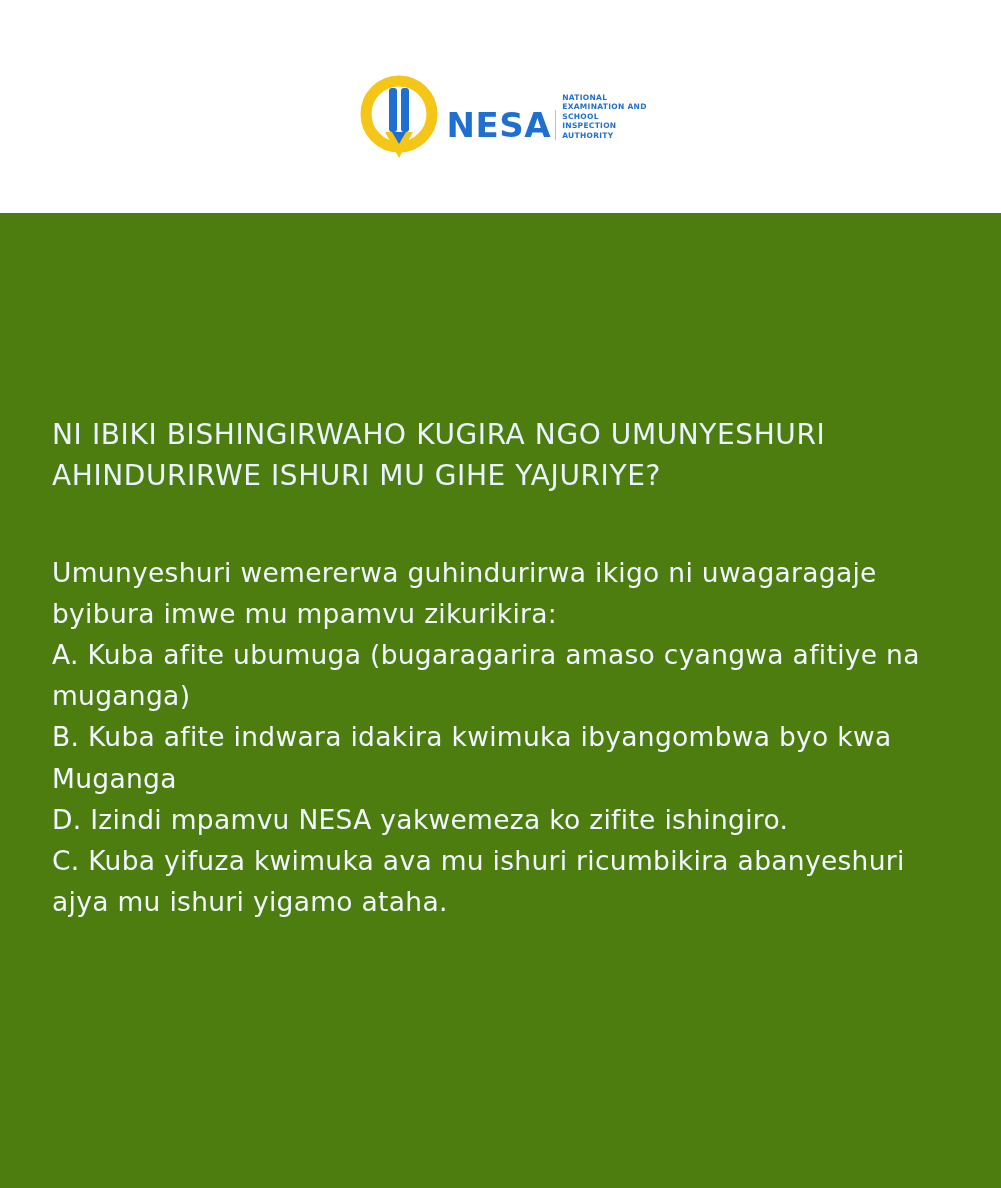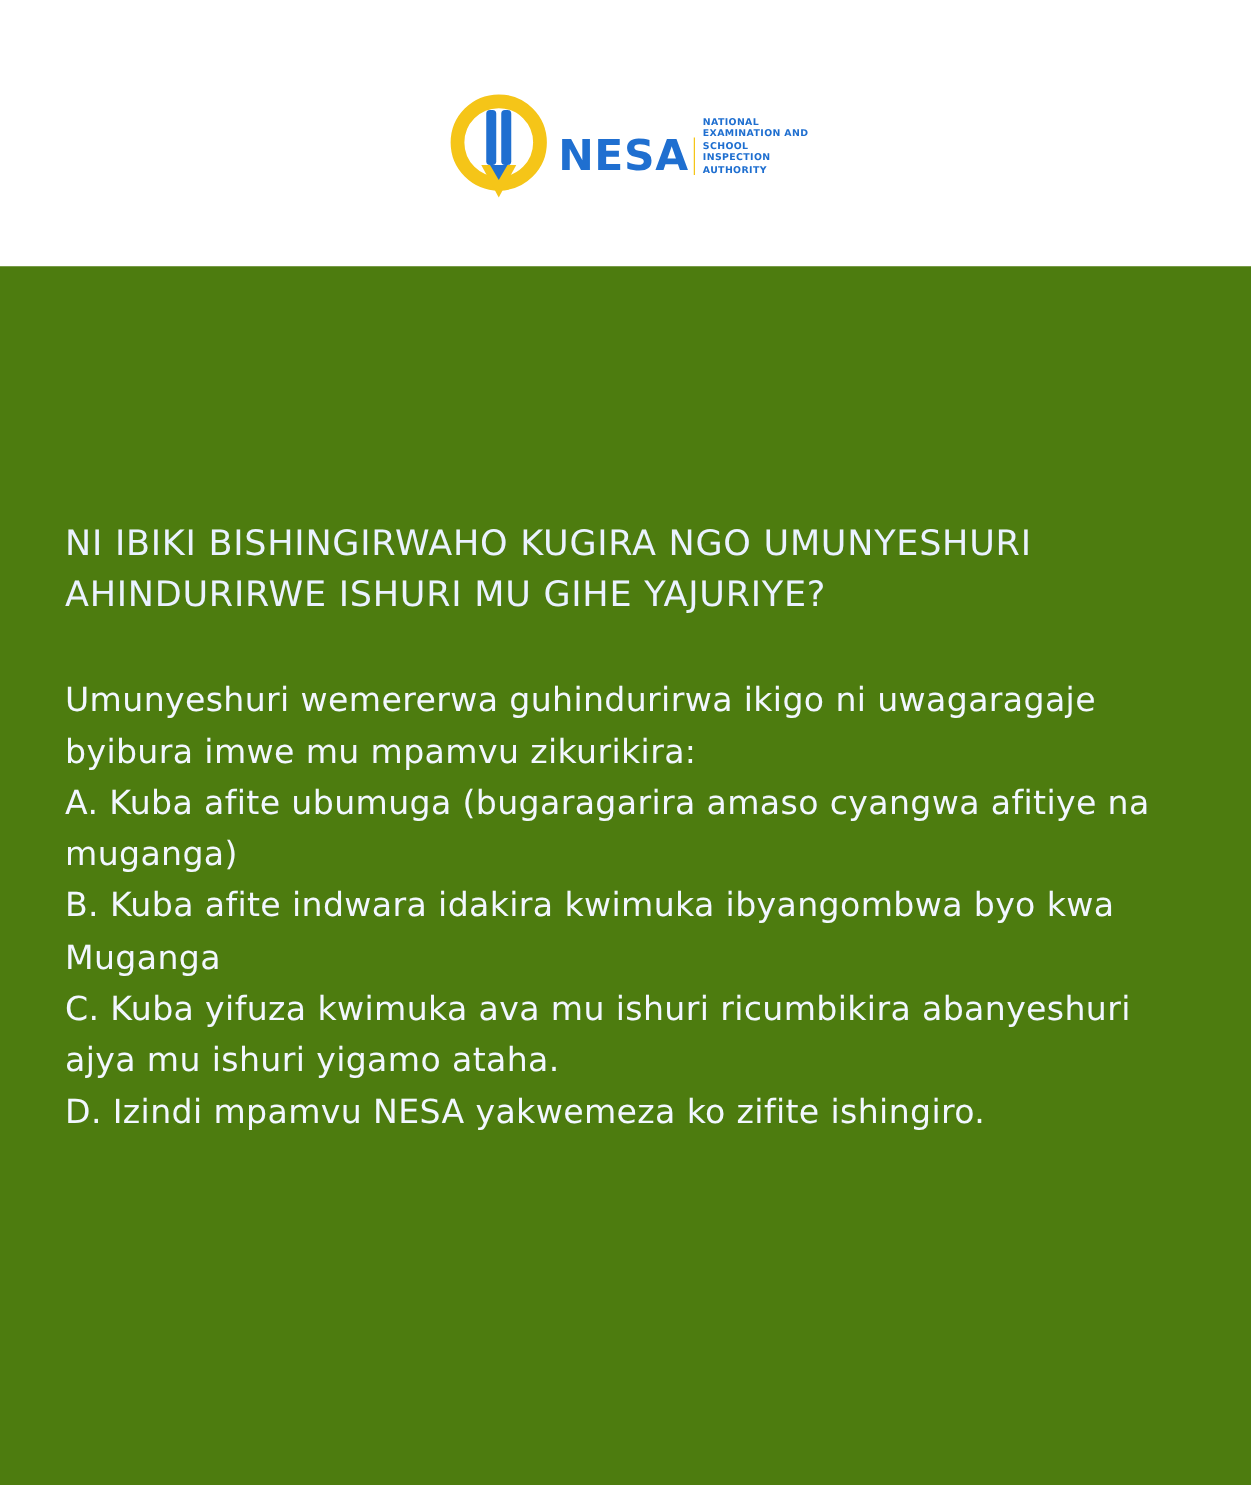--- a/index.html
+++ b/index.html
@@ -106,21 +106,21 @@
     font-family: "DejaVu Sans", sans-serif;
     font-size: 28px;
     font-weight: 500;
     line-height: 1.45;
     letter-spacing: 0.6px;
     text-transform: uppercase;
     max-width: 910px;
   }
 
   .answer-block {
-    margin-top: 44px;
+    margin-top: 56px;
     color: #f2f7ff;
     font-family: "DejaVu Sans", sans-serif;
     font-size: 26.5px;
     font-weight: 400;
     line-height: 1.55;
     letter-spacing: 0.3px;
     max-width: 945px;
   }
 
   .answer-line {
@@ -159,19 +159,19 @@
   </div>
 
   <div class="body-blue">
 
     <h1 class="question-title">NI IBIKI BISHINGIRWAHO KUGIRA NGO UMUNYESHURI AHINDURIRWE ISHURI MU GIHE YAJURIYE?</h1>
 
     <div class="answer-block">
       <p class="answer-line">Umunyeshuri wemererwa guhindurirwa ikigo ni uwagaragaje byibura imwe mu mpamvu zikurikira:</p>
       <p class="answer-line">A. Kuba afite ubumuga (bugaragarira amaso cyangwa afitiye na muganga)</p>
       <p class="answer-line">B. Kuba afite indwara idakira kwimuka ibyangombwa byo kwa Muganga</p>
+      <p class="answer-line">D. Izindi mpamvu NESA yakwemeza ko zifite ishingiro.</p>
       <p class="answer-line">C. Kuba yifuza kwimuka ava mu ishuri ricumbikira abanyeshuri ajya mu ishuri yigamo ataha.</p>
-      <p class="answer-line">D. Izindi mpamvu NESA yakwemeza ko zifite ishingiro.</p>
     </div>
 
   </div>
 
 </div>
 
 </body></html>

